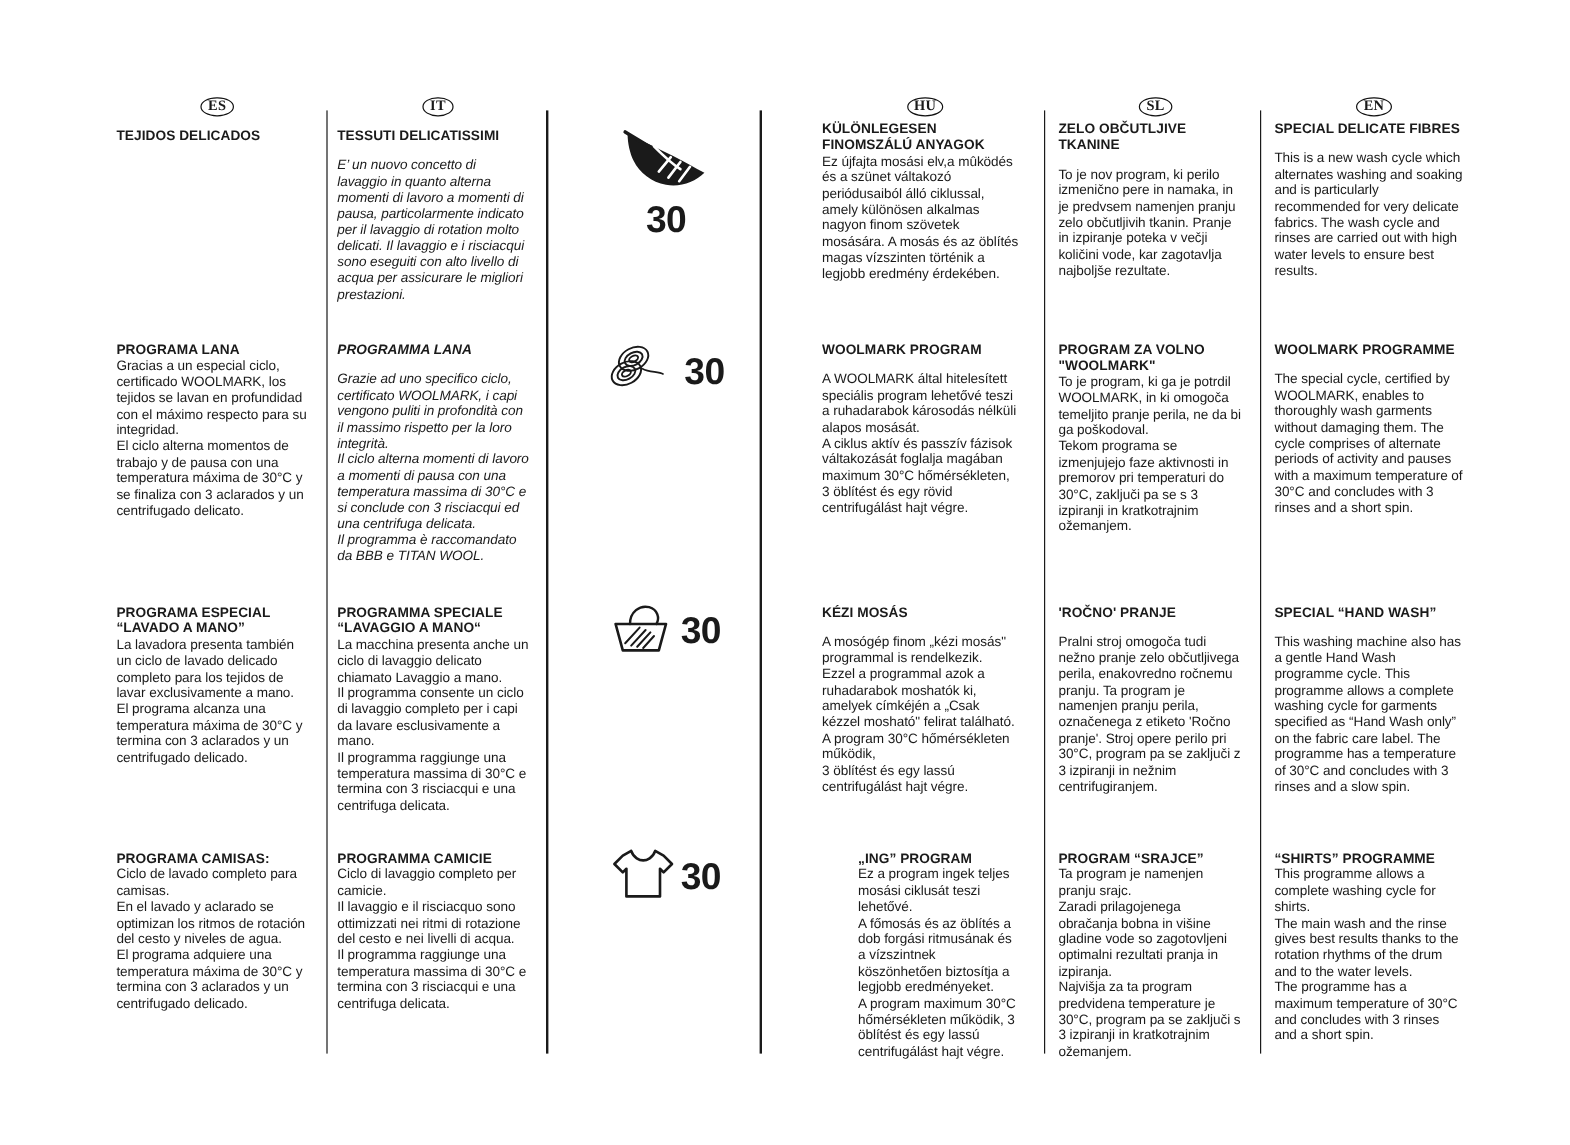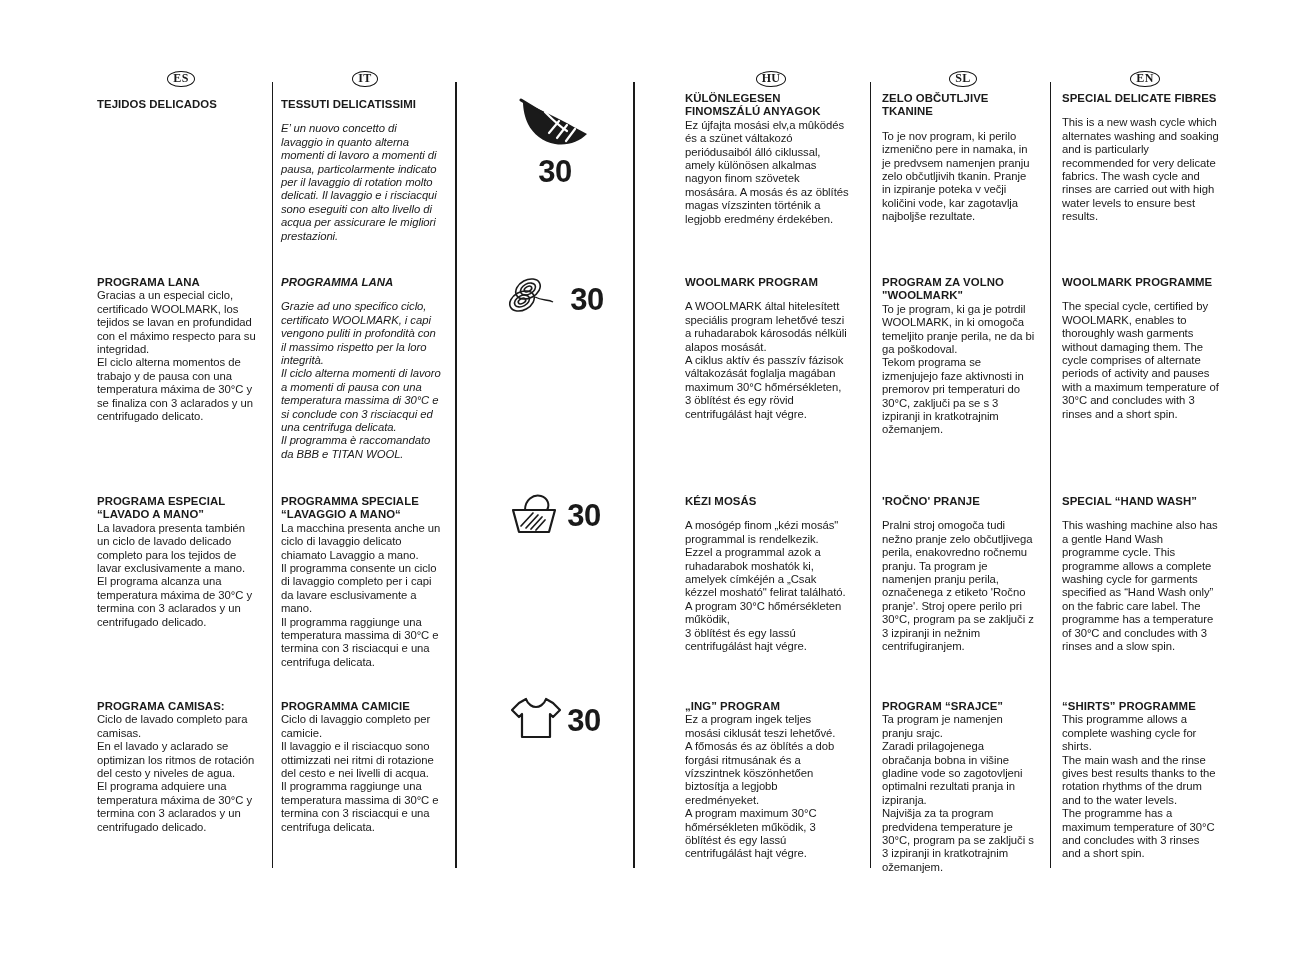--- a/index.html
+++ b/index.html
@@ -10,21 +10,21 @@
   body {
     width: 1308px;
     height: 954px;
     font-family: "Liberation Sans", sans-serif;
     color: #1a1a1a;
     position: relative;
     overflow: hidden;
   }
   .page {
     position: absolute;
-    left: 0; top: 0;
+    left: 0; top: 10px;
     width: 1308px;
     height: 700px;
   }
   .half {
     position: relative;
     box-sizing: border-box;
   }
   .half.left  { width: 654px; }
   .half.right { width: 654px; }
 
@@ -270,21 +270,21 @@
         <p>A WOOLMARK által hitelesített speciális program lehetővé teszi a ruhadarabok károsodás nélküli alapos mosását.
 A ciklus aktív és passzív fázisok váltakozását foglalja magában maximum 30°C hőmérsékleten, 3 öblítést és egy rövid centrifugálást hajt végre.</p>
       </div>
 
       <div class="block gap" style="top:425px;">
         <h3>KÉZI MOSÁS</h3>
         <p>A mosógép finom „kézi mosás" programmal is rendelkezik. Ezzel a programmal azok a ruhadarabok moshatók ki, amelyek címkéjén a „Csak kézzel mosható" felirat található. A program 30°C hőmérsékleten működik,
 3 öblítést és egy lassú centrifugálást hajt végre.</p>
       </div>
 
-      <div class="block" style="top:630px;">
+      <div class="block" style="top:630px;margin-left:30px;">
         <h3>„ING” PROGRAM</h3>
         <p>Ez a program ingek teljes mosási ciklusát teszi lehetővé.
 A főmosás és az öblítés a dob forgási ritmusának és a vízszintnek köszönhetően biztosítja a legjobb eredményeket.
 A program maximum 30°C hőmérsékleten működik, 3 öblítést és egy lassú centrifugálást hajt végre.</p>
       </div>
     </div>
 
     <div class="col" style="position:absolute; left:228px; top:70px; width:162px;">
       <div class="lang-badge"><span class="oval">SL</span></div>
 

